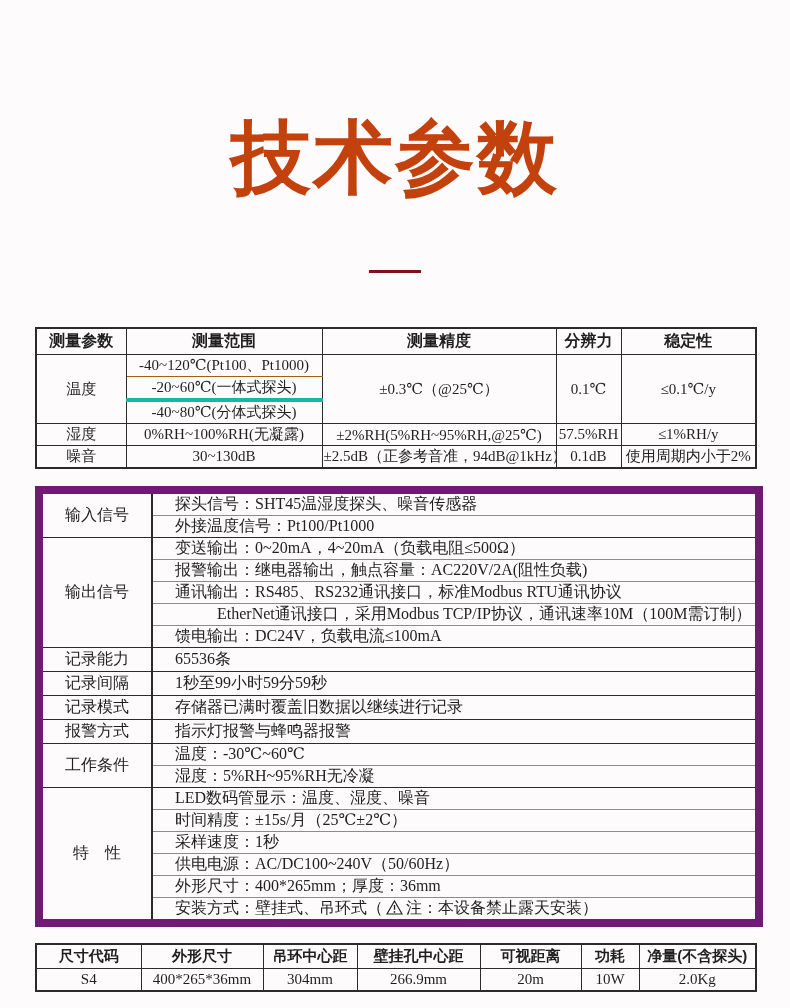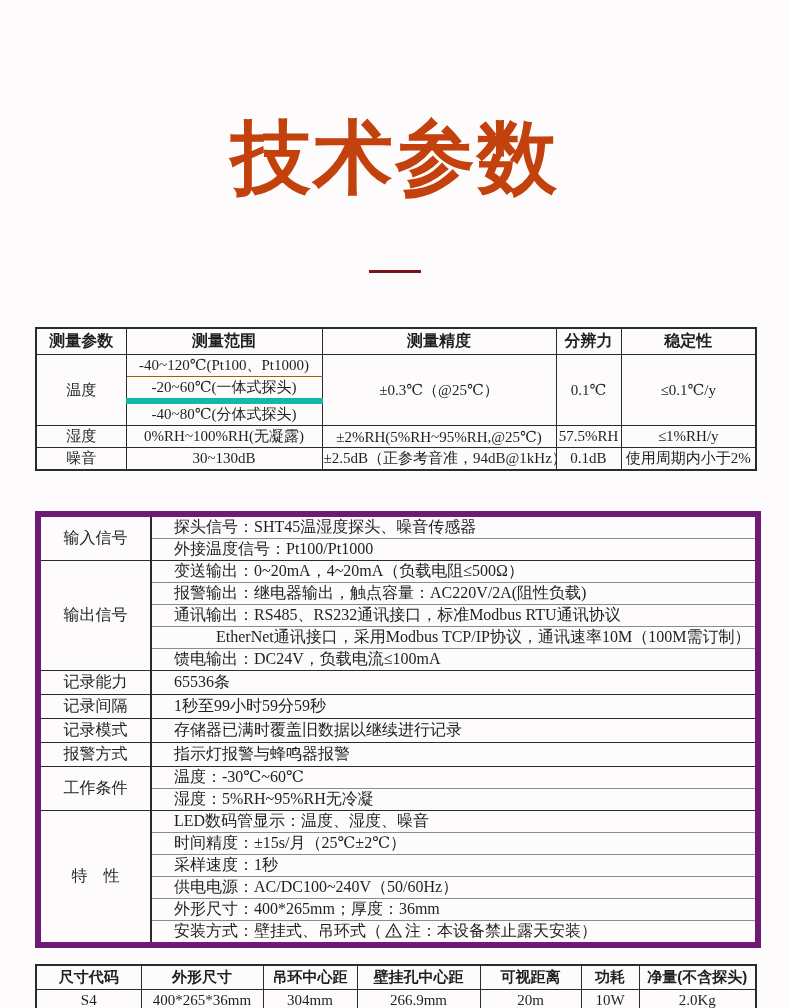--- a/index.html
+++ b/index.html
@@ -40,24 +40,24 @@
     font-family:"Liberation Sans","DejaVu Sans",sans-serif;
     font-weight:bold;font-size:16px;height:23px;
     border:1px solid #2b2b2b;text-align:center;
   }
   .t1 td{
     font-size:15px;height:19px;
     border:1px solid #2b2b2b;text-align:center;
     white-space:nowrap;
   }
   .t1 td.sub0{border-bottom:1px solid #a16207;}
-  .t1 td.sub1{border-top:1px solid #4a4a4a;border-bottom:6px solid #14b8a6;}
+  .t1 td.sub1{border-top:1px solid #4a4a4a;border-bottom:4px solid #14b8a6;}
   .t1 td.sub2{border-top:2px solid #a8a8a8;}
   
-  .t2{margin-top:40px;border:6px solid #701a75;font-size:16px;padding-left:12px;}
+  .t2{margin-top:17px;border:8px solid #701a75;font-size:16px;padding-left:12px;}
   .t2 td{height:20px;white-space:nowrap;}
   .t2 .lbl{
     border:1px solid #2b2b2b;
     text-align:center;
     white-space:pre-wrap;
     vertical-align:middle;
   }
   .t2 .ct{
     border-left:2px solid #2b2b2b;
     border-bottom:1px solid #8c8c8c;

